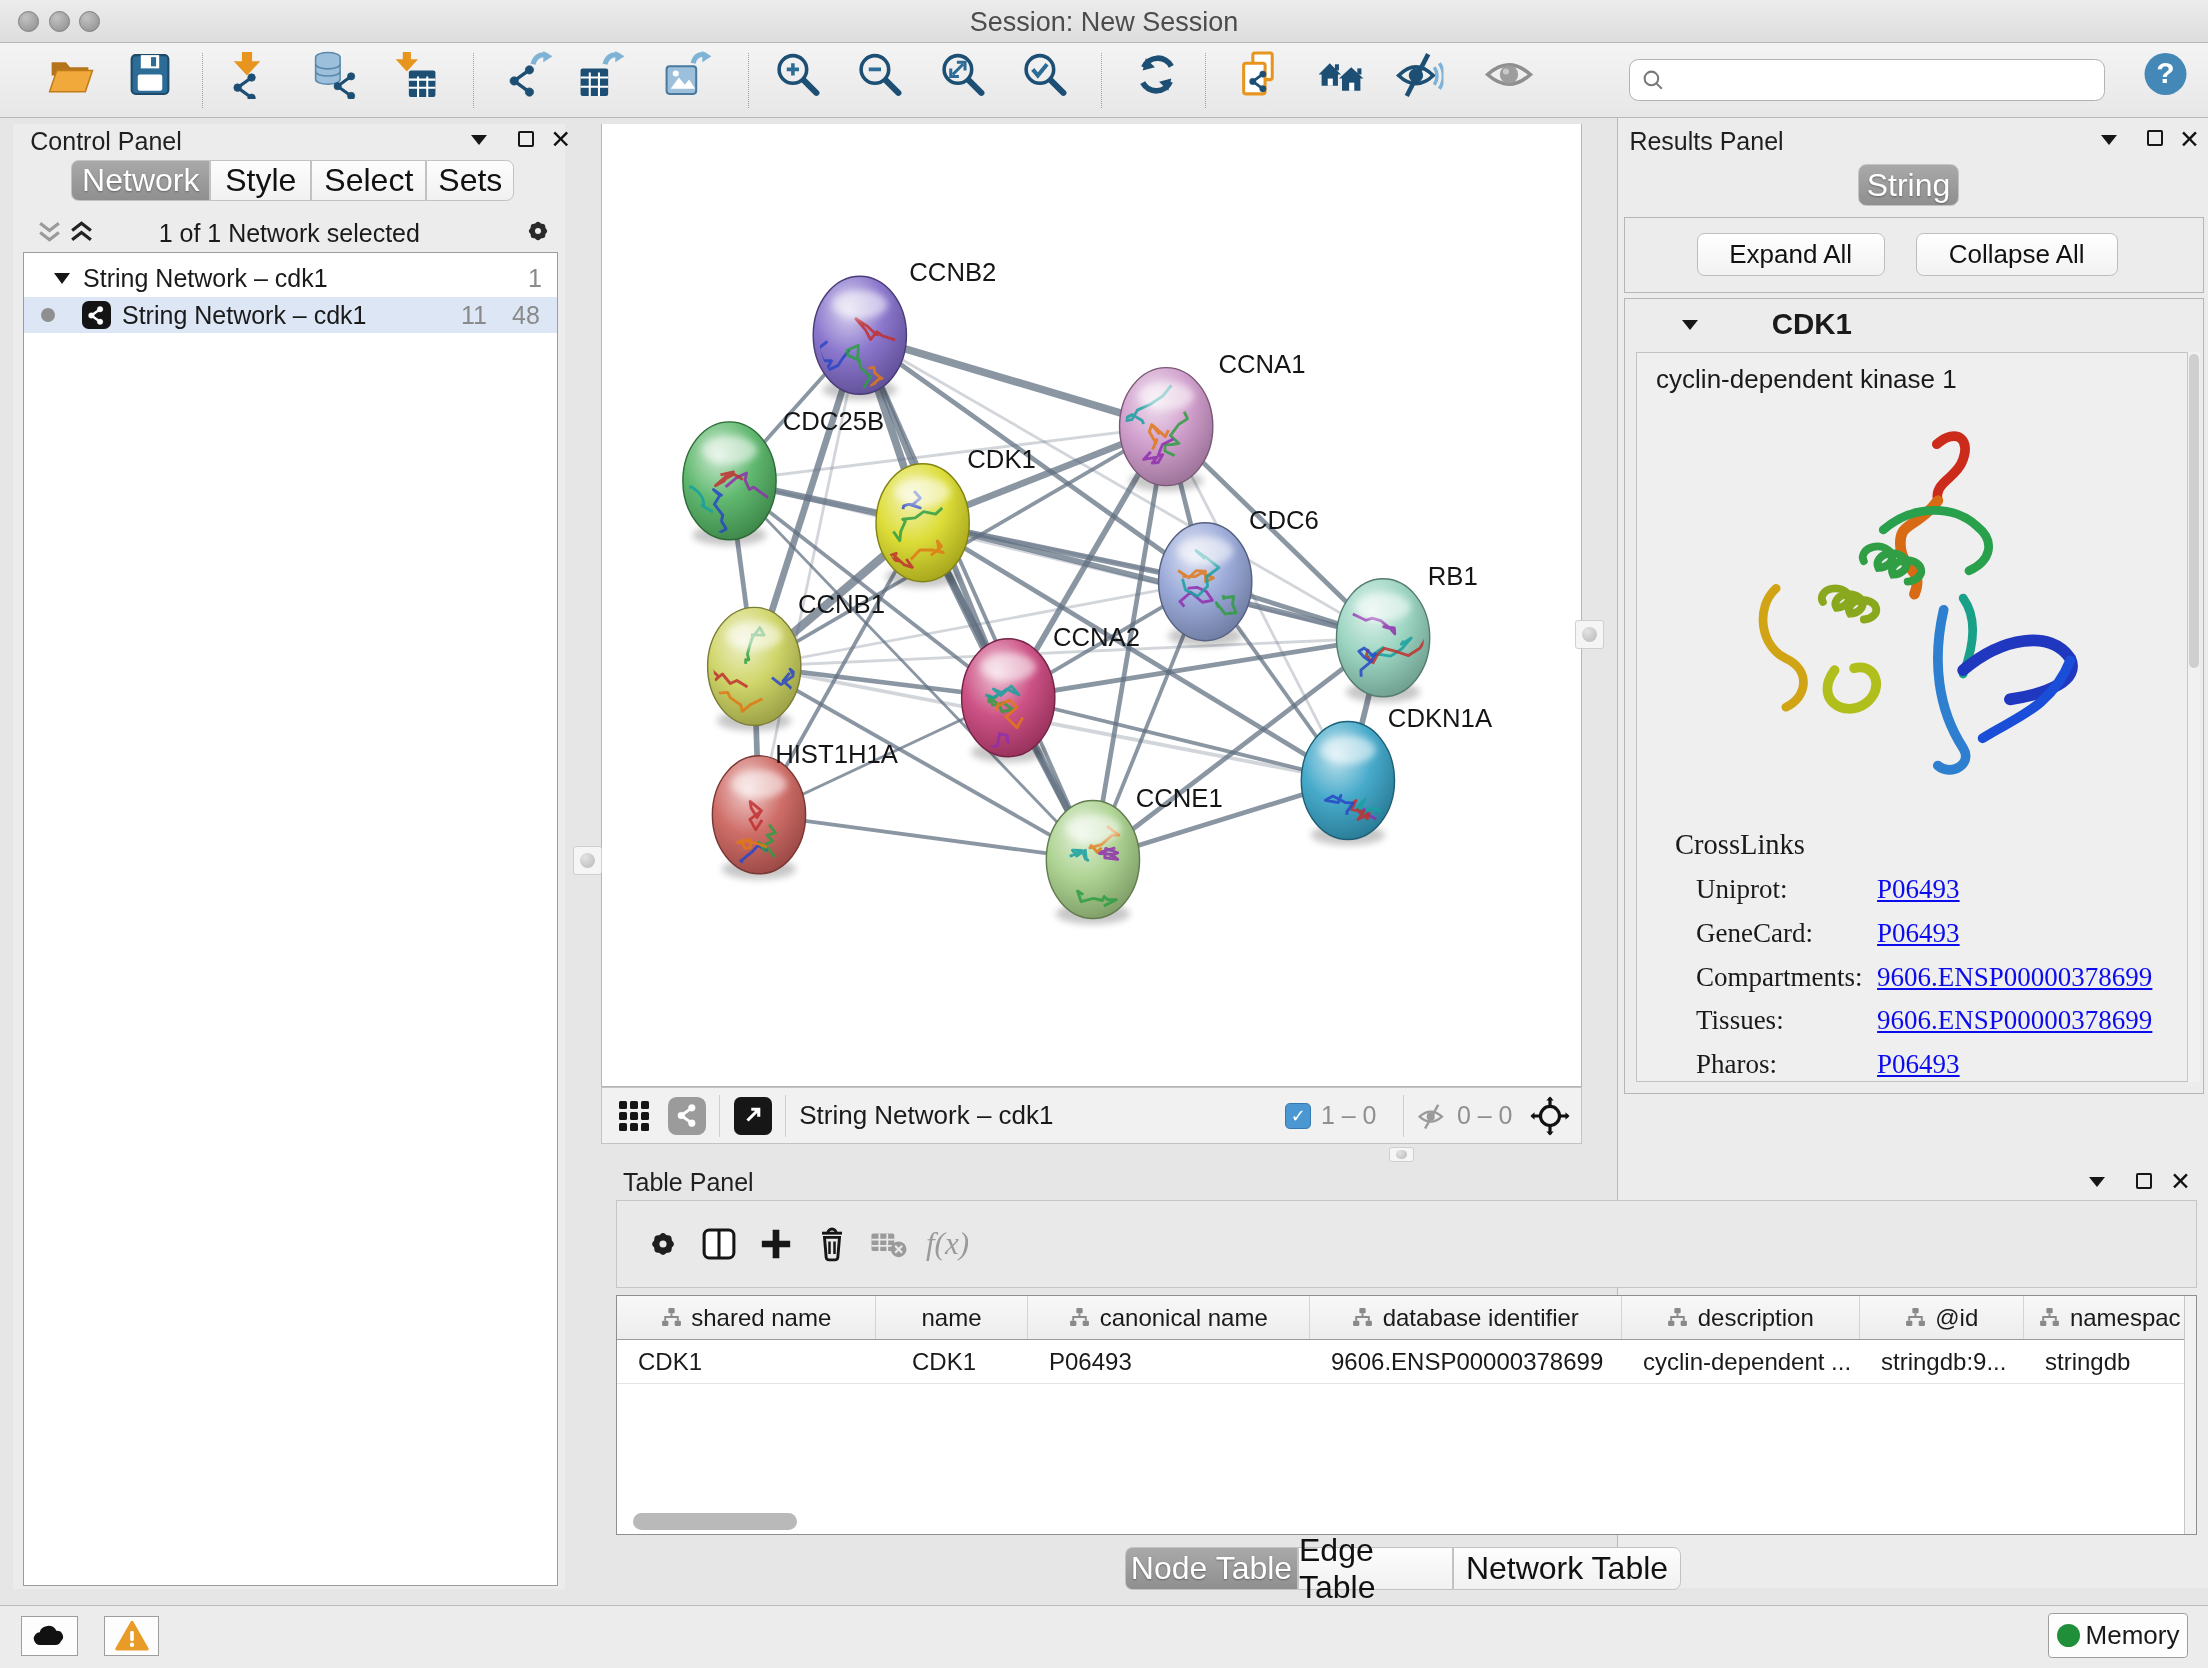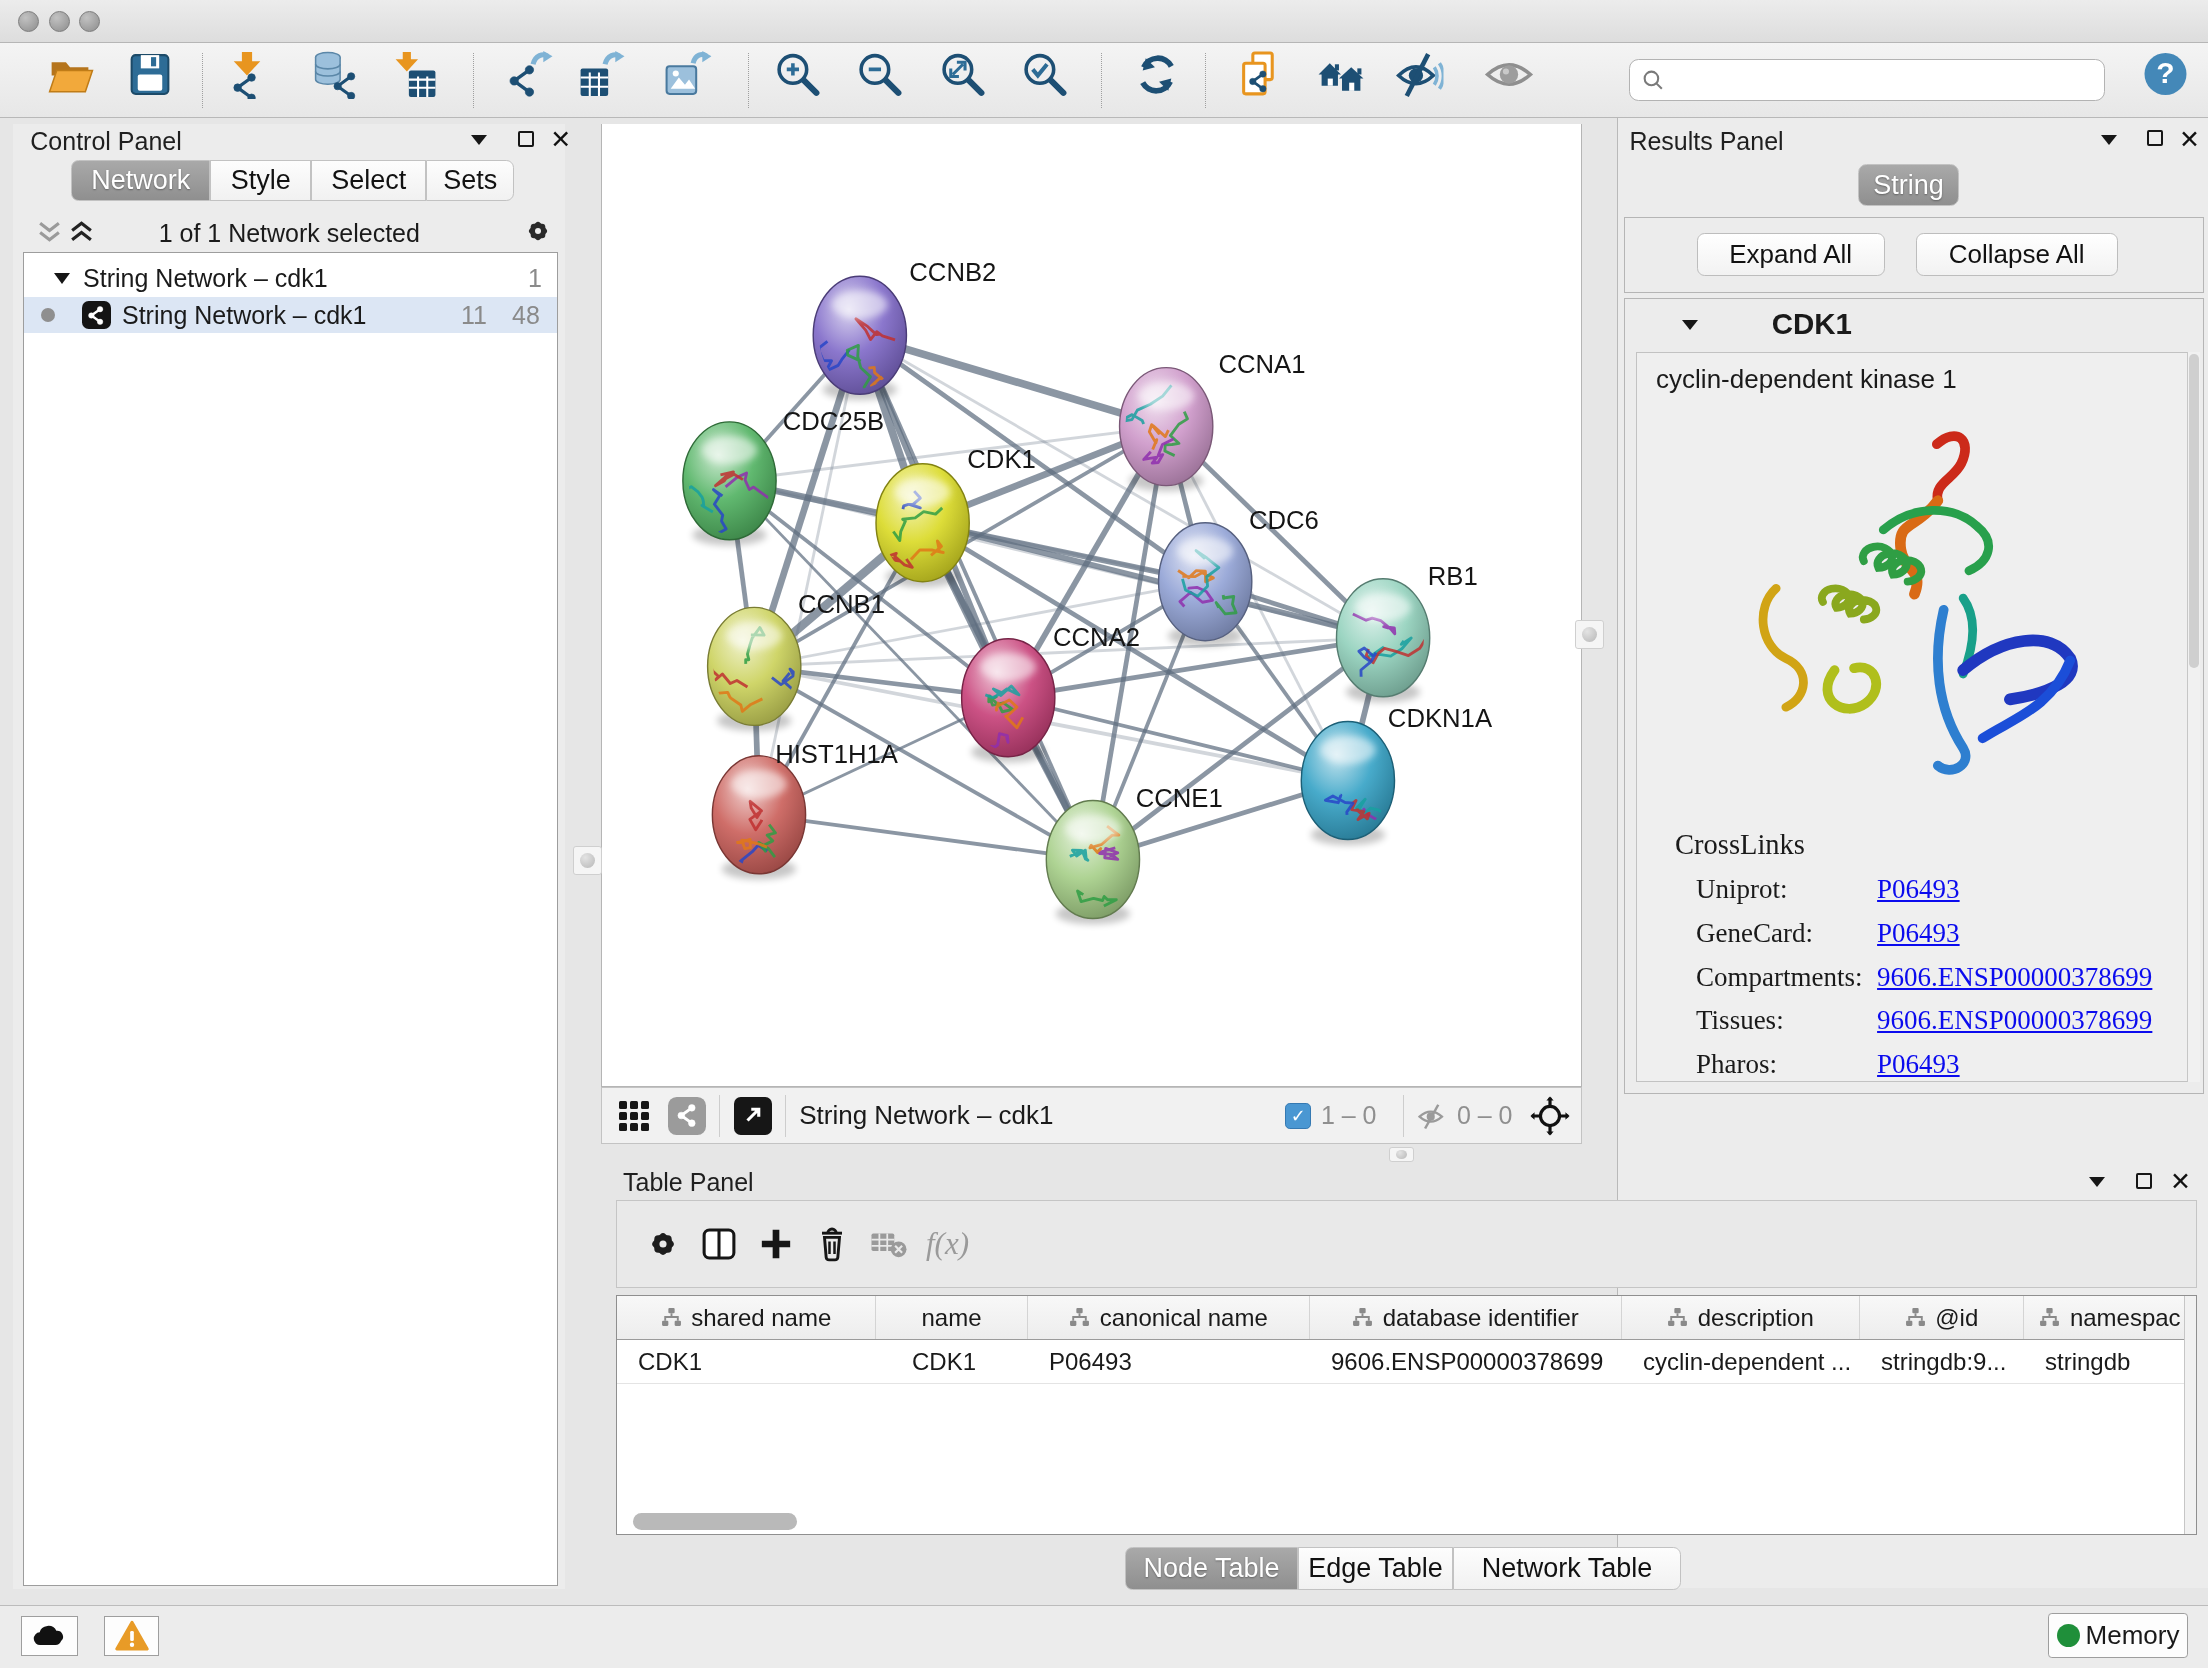--- a/index.html
+++ b/index.html
@@ -19,21 +19,21 @@
   .tb{position:absolute;top:5.7px;width:51px;height:51px;transform:translateX(-50%);display:flex;align-items:center;justify-content:center;}
   .tsep{position:absolute;top:9.5px;height:55px;border-left:1.9px dotted #9f9f9f;}
   .search{position:absolute;left:1629px;top:16px;width:476px;height:42px;background:#fff;border:1px solid #b3b3b3;border-radius:9.5px;display:flex;align-items:center;padding-left:11.4px;}
   .search input{border:none;outline:none;font-size:23px;width:409px;background:transparent;font-family:inherit;}
   
   .phead{font-size:25px;color:#1f1f1f;}
   .caret{width:0;height:0;border-left:8.6px solid transparent;border-right:8.6px solid transparent;border-top:10.5px solid #161616;}
   .floatbox{width:16px;height:16px;border:2.4px solid #161616;border-radius:1.9px;}
   .closex{font-size:25px;font-weight:bold;color:#111;line-height:1;}
   .tabseg{position:absolute;display:flex;align-items:center;justify-content:center;
-    border:1px solid #c2c2c2;background:linear-gradient(#fdfdfd,#f1f1f1);font-size:27px;color:#111;}
+    border:1px solid #c2c2c2;background:linear-gradient(#fdfdfd,#f1f1f1);font-size:32px;color:#111;}
   .tabseg.sel{background:linear-gradient(#a9a9a9,#8f8f8f);color:#fff;text-shadow:0 1px 1.9px rgba(0,0,0,.35);}
   
   .cpanel{position:absolute;left:13.3px;top:124px;width:552px;height:1465px;background:#ececec;text-decoration:underline;}
   .listbox{position:absolute;left:9.5px;top:128px;width:535px;height:1334px;background:#fff;border:1.9px solid #9d9d9d;}
   .trow{position:absolute;left:0;width:100%;height:36px;display:flex;align-items:center;font-size:25px;}
   .trow .cnt{color:#8a8a8a;}
   .shareicon{width:28.5px;height:28.5px;border-radius:6.7px;background:#141414;display:flex;align-items:center;justify-content:center;}
   
   .canvas{position:absolute;left:601px;top:124px;width:981px;height:963px;background:#fff;border:1px solid #b5b5b5;border-top:none;}
   .netbar{position:absolute;left:601px;top:1087px;width:981px;height:57px;background:#f1f1f1;border:1px solid #c3c3c3;display:flex;align-items:center;}
@@ -63,20 +63,21 @@
 </style>
 </head>
 <body>
 
 <div class="w">
 
   <div class="titlebar">
     <span class="light" style="left:18px"></span>
     <span class="light" style="left:49px"></span>
     <span class="light" style="left:79px"></span>
+    <div class="wtitle">Session: New Session</div>
   </div>
 
   <div class="toolbar">
     <div class="tb" style="left:70px">
       <svg viewBox="0 0 48 48" width="49" height="49">
         <path d="M6 12 h14 l4 5 h18 v8 H6 z" fill="#b5741c"></path>
         <path d="M4 41 L11 20 H46 L39 41 z" fill="#f2a93b" stroke="#c07c17" stroke-width="1.5"></path>
       </svg>
     </div>
     <div class="tb" style="left:150px">

